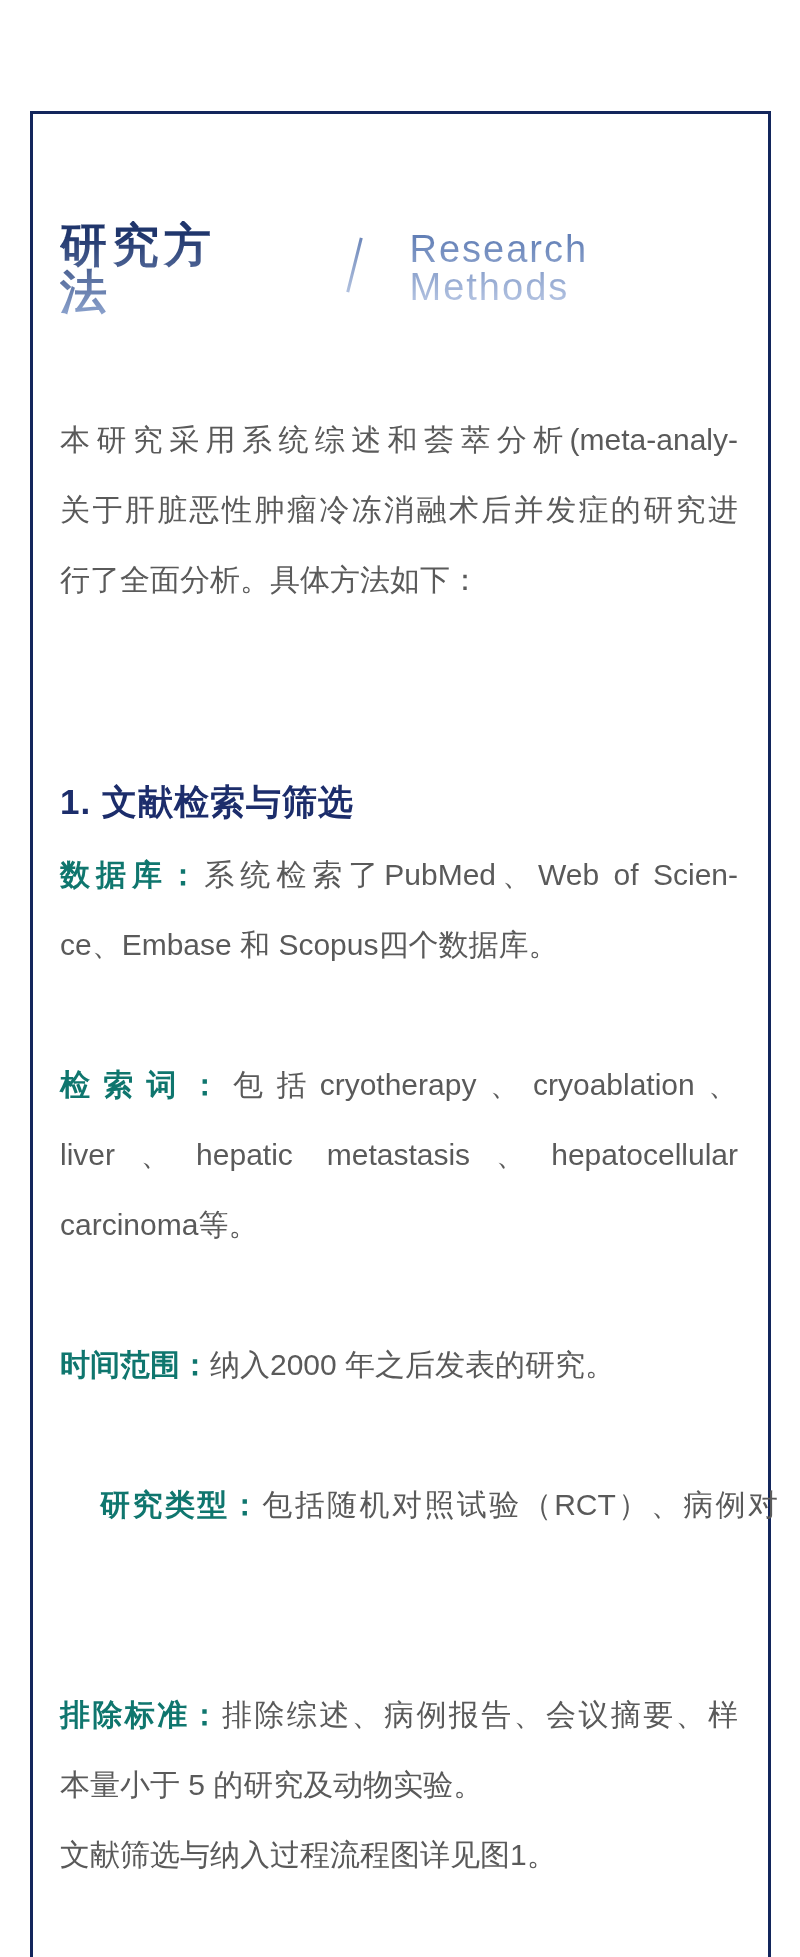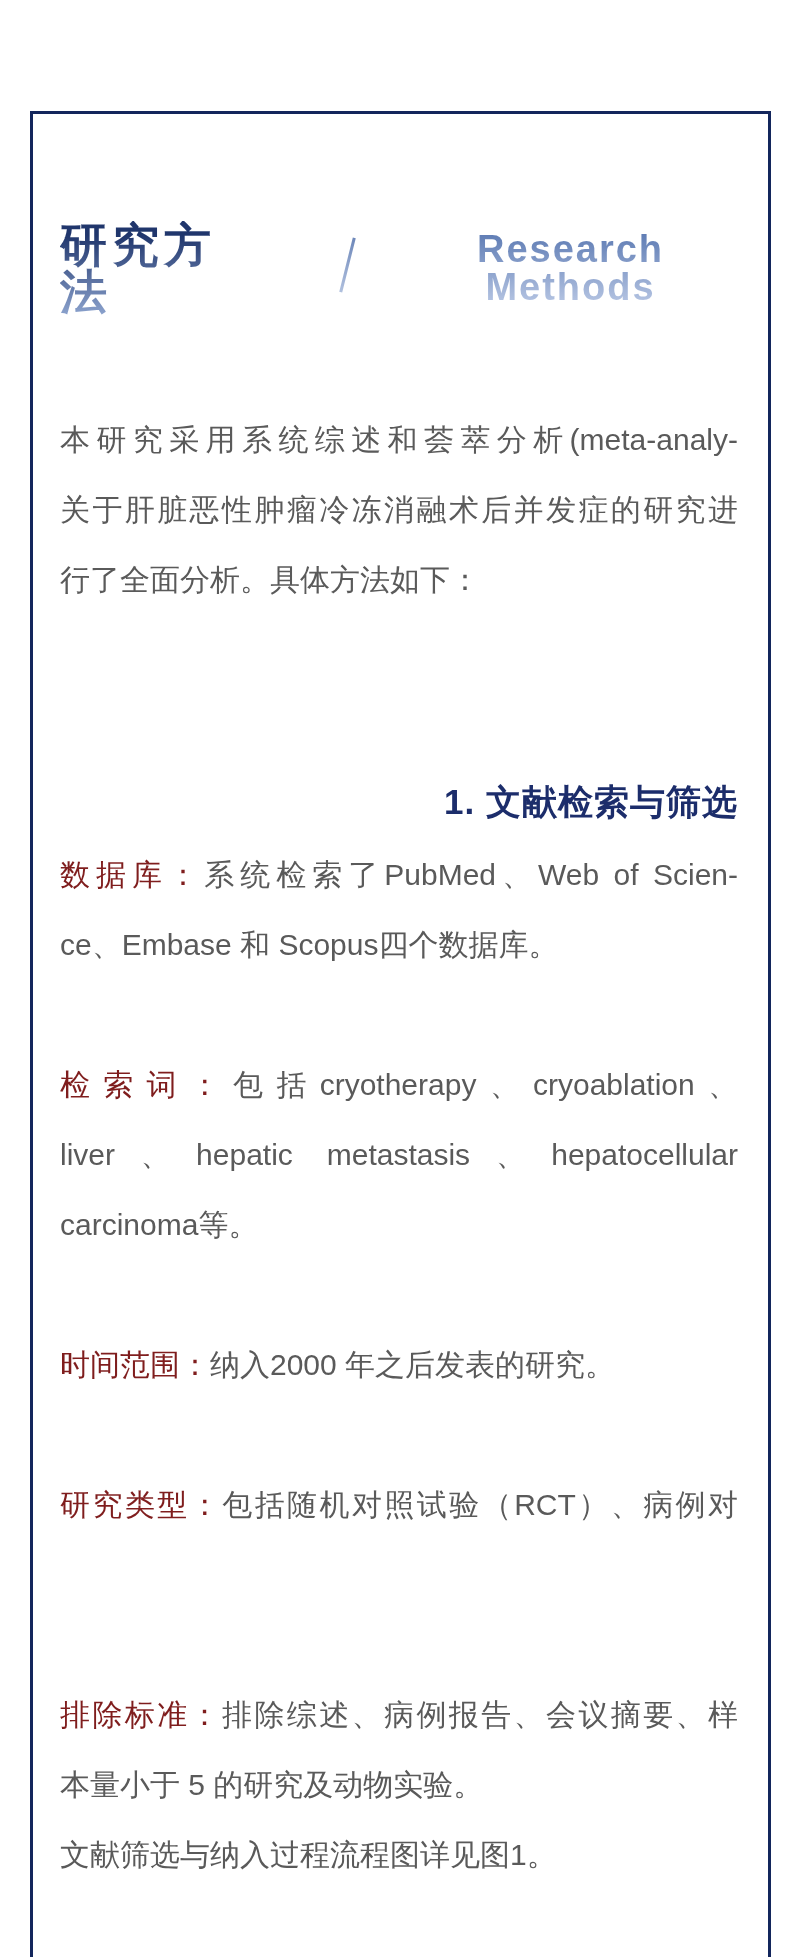--- a/index.html
+++ b/index.html
@@ -30,53 +30,53 @@
     font-size: 47px; font-weight: 700; letter-spacing: 5px;
     color: #2e4a8c; line-height: 1;
   }
   .title-slash {
     width: 3px; height: 56px;
     margin: 0 22px 6px 66px;
     background: linear-gradient(180deg, #6e88ba 0%, #b0c0de 100%);
     transform: rotate(14deg);
   }
   .title-en {
-    font-size: 38px; font-weight: 700; letter-spacing: 2px;
-    color: #7b93c4; line-height: 1; text-align: center;
+    font-size: 38px; font-weight: 400; letter-spacing: 2px;
+    color: #7b93c4; line-height: 1;
   }
   @supports ((-webkit-background-clip: text) or (background-clip: text)) {
     .title-zh {
       background: linear-gradient(180deg, #20366c 15%, #8ba2cd 100%);
       -webkit-background-clip: text; background-clip: text;
       color: transparent;
     }
     .title-en {
       background: linear-gradient(180deg, #5b79b2 0%, #b8c7e4 100%);
       -webkit-background-clip: text; background-clip: text;
       color: transparent;
     }
   }
 
   
   .para { color: #5a5a5a; font-size: 30px; }
   .line { height: 70px; line-height: 70px; white-space: nowrap; overflow: visible; }
   .just { text-align: justify; text-align-last: justify; }
-  .lbl  { font-weight: 400; color: #7f1d1d; }
+  .lbl  { font-weight: 700; color: #0f766e; }
 
   .heading {
     top: 775px;
     color: #1c2d6b; font-size: 35px; font-weight: 700;
-    letter-spacing: 1px; line-height: 54px; text-align: right;
+    letter-spacing: 1px; line-height: 54px;
   }
 
   .b-intro { top: 405px; }
   .b-db    { top: 840px; }
   .b-terms { top: 1050px; }
   .b-time  { top: 1330px; }
-  .b-types { top: 1470px; }
+  .b-types { top: 1470px; margin-left: 40px; }
   .b-excl  { top: 1680px; }
   .b-note  { top: 1820px; }
 </style>
 </head>
 <body>
 
 <div class="card"></div>
 
 <div class="abs title-row">
   <span class="title-zh">研究方法</span>

